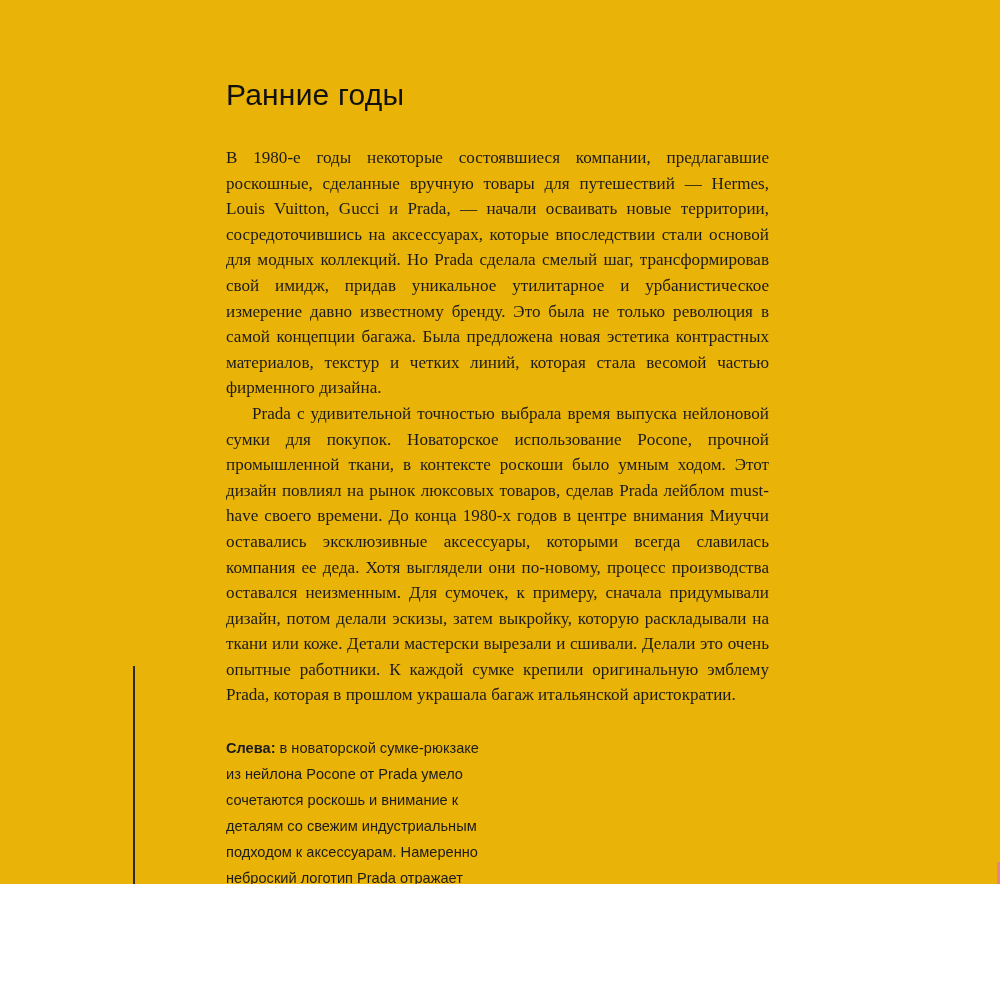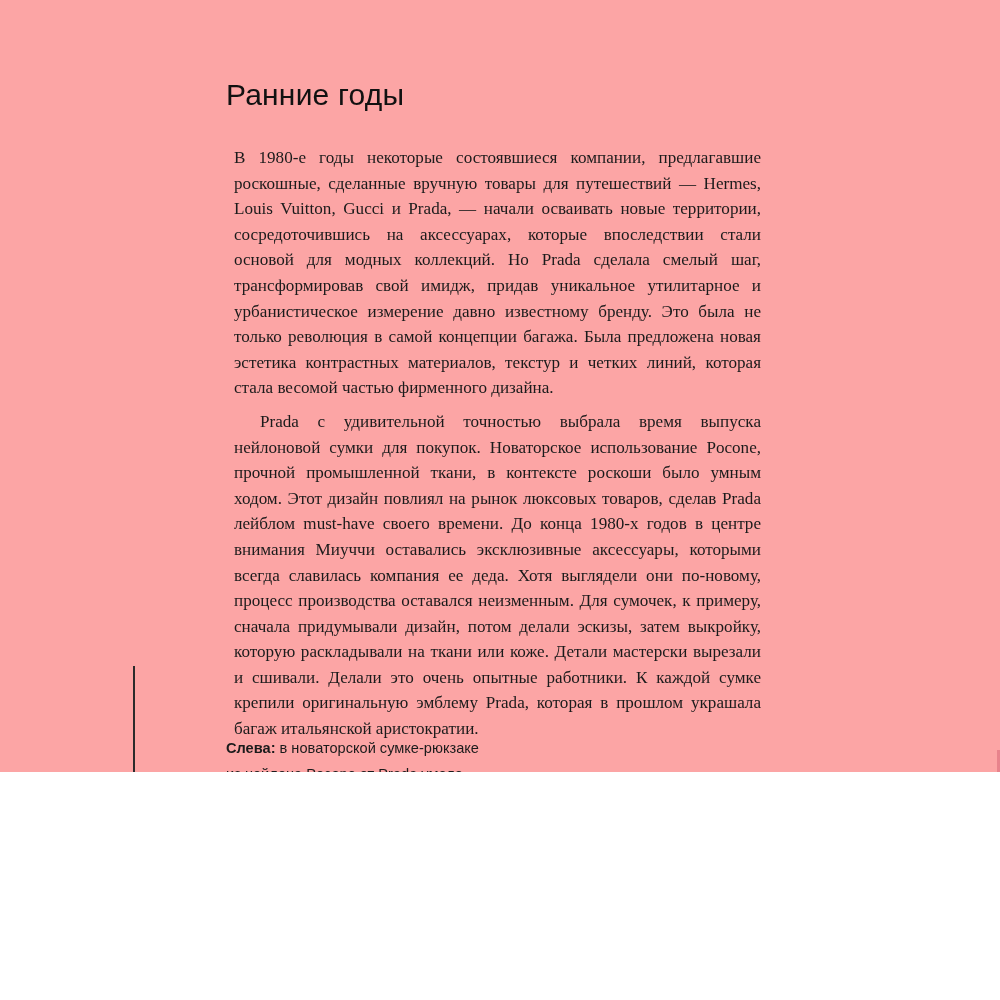--- a/index.html
+++ b/index.html
@@ -3,22 +3,22 @@
 <meta charset="utf-8">
 <style>
   html, body {
     margin: 0;
     padding: 0;
     background: #ffffff;
   }
   .page {
     position: relative;
     width: 1000px;
-    height: 772px;
-    background: #fca5a5;
+    height: 884px;
+    background: #eab308;
     overflow: hidden;
     font-family: "Liberation Serif", serif;
     color: #1a1a1a;
   }
 
   
   .left-rule {
     position: absolute;
     left: 133px;
     top: 666px;
@@ -38,21 +38,21 @@
     font-family: "Liberation Sans", sans-serif;
     font-weight: 400;
     font-size: 30px;
     letter-spacing: 0.2px;
     color: #111111;
     margin: 0 0 34px 0;
     line-height: 1.1;
   }
 
   .body-text p {
-    margin: 8px;
+    margin: 0;
     font-family: "Liberation Serif", serif;
     font-size: 17.1px;
     line-height: 25.6px;
     text-align: justify;
     text-justify: inter-word;
     color: #1b1b1b;
     hyphens: manual;
   }
   .body-text p + p {
     text-indent: 26px;

